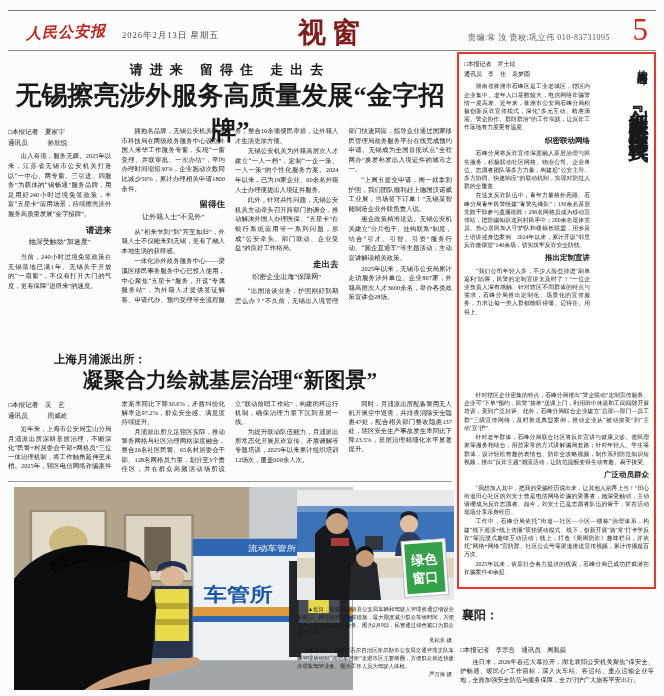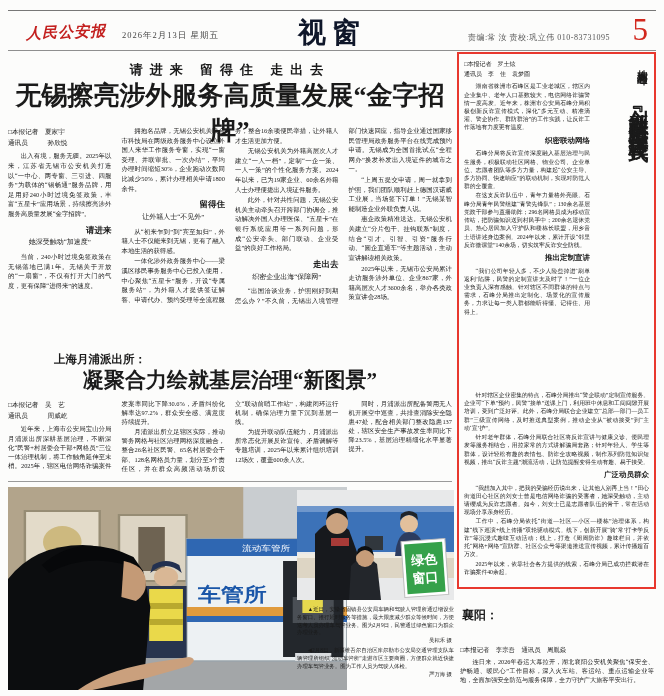--- a/index.html
+++ b/index.html
@@ -4,41 +4,41 @@
 <style>
   html,body{margin:0;padding:0;background:#e9e7e2;}
   .page{position:relative;width:664px;height:696px;background:#fcfcfb;margin:0 auto;
         font-family:"Liberation Serif","DejaVu Serif",serif;color:#1a1a1a;overflow:hidden;}
   .rule{position:absolute;border-top:1px solid #8f8f8f;}
   
   .masthead{position:absolute;left:26px;top:23px;font-size:15px;font-weight:bold;font-style:italic;
             color:#c3201f;letter-spacing:1px;transform:rotate(-2deg);}
   .hdate{position:absolute;left:122px;top:30px;font-size:8.5px;color:#454545;letter-spacing:1px;}
   .hsection{position:absolute;left:0;right:0;top:14px;text-align:center;font-size:28px;font-weight:bold;
-            color:#0f172a;letter-spacing:6px;font-family:"Liberation Sans","DejaVu Sans",sans-serif;}
+            color:#7f1d1d;letter-spacing:6px;font-family:"Liberation Sans","DejaVu Sans",sans-serif;}
   .heditors{position:absolute;right:54px;top:32px;font-size:8px;color:#555;letter-spacing:.5px;}
   .hpage{position:absolute;right:16px;top:12px;font-size:31px;color:#d2281e;}
   
   .a1k{position:absolute;left:8px;width:444px;top:61px;text-align:center;font-size:13px;font-weight:bold;letter-spacing:7px;}
   .a1h{position:absolute;left:0px;width:460px;top:78px;text-align:center;font-size:26px;font-weight:bold;letter-spacing:0px;}
   .body{text-align:justify;overflow:hidden;}
   .body p{margin:0 0 1px;text-indent:2em;}
   .a1b{position:absolute;left:8px;top:126px;width:444px;height:214px;column-count:4;column-gap:10px;
        font-size:6.4px;line-height:1.5;}
   .byl{font-size:6.6px;line-height:1.7;margin:0 0 3px;text-indent:0;}
   .byl p{text-indent:0;margin:0;}
   .sh{text-align:right;font-weight:bold;font-size:8.5px;margin:5px 0 1px;text-indent:0;}
   .shs{text-align:center;font-size:7px;margin:0 0 4px;text-indent:0;color:#222;}
   
   .a2k{position:absolute;left:54px;top:352px;font-size:11.5px;font-weight:bold;}
   .a2h{position:absolute;left:8px;width:444px;top:366px;text-align:center;font-size:21px;font-weight:bold;}
   .a2b{position:absolute;left:8px;top:399px;width:444px;height:77px;column-count:4;column-gap:10px;
        font-size:6.4px;line-height:1.42;}
   
-  .phL{position:absolute;left:8px;top:487px;width:339px;height:203px;background:#c2410c;}
+  .phL{position:absolute;left:14px;top:487px;width:339px;height:203px;background:#c2410c;}
   .phR{position:absolute;left:297px;top:490px;width:157px;height:110px;background:#dfe0e1;}
   .phL svg,.phR svg{display:block;width:100%;height:100%;}
   .caps{position:absolute;left:297px;top:606px;width:157px;height:86px;overflow:hidden;}
   .capT{text-align:center;font-weight:bold;font-size:11.5px;margin:0 0 4px;}
   .caps p{font-size:5.4px;line-height:1.45;text-align:justify;text-indent:2em;margin:0;}
   .capCr{font-size:5.4px;text-align:right;margin:0 2px 3px 0;}
   
   .rb{position:absolute;left:457px;top:52px;width:199px;height:537px;border:2.5px solid #e8382e;
       box-sizing:border-box;padding:5px 5px 4px;background:#fdfdfc;overflow:hidden;}
   .rbTop{display:flex;height:328px;overflow:hidden;}

